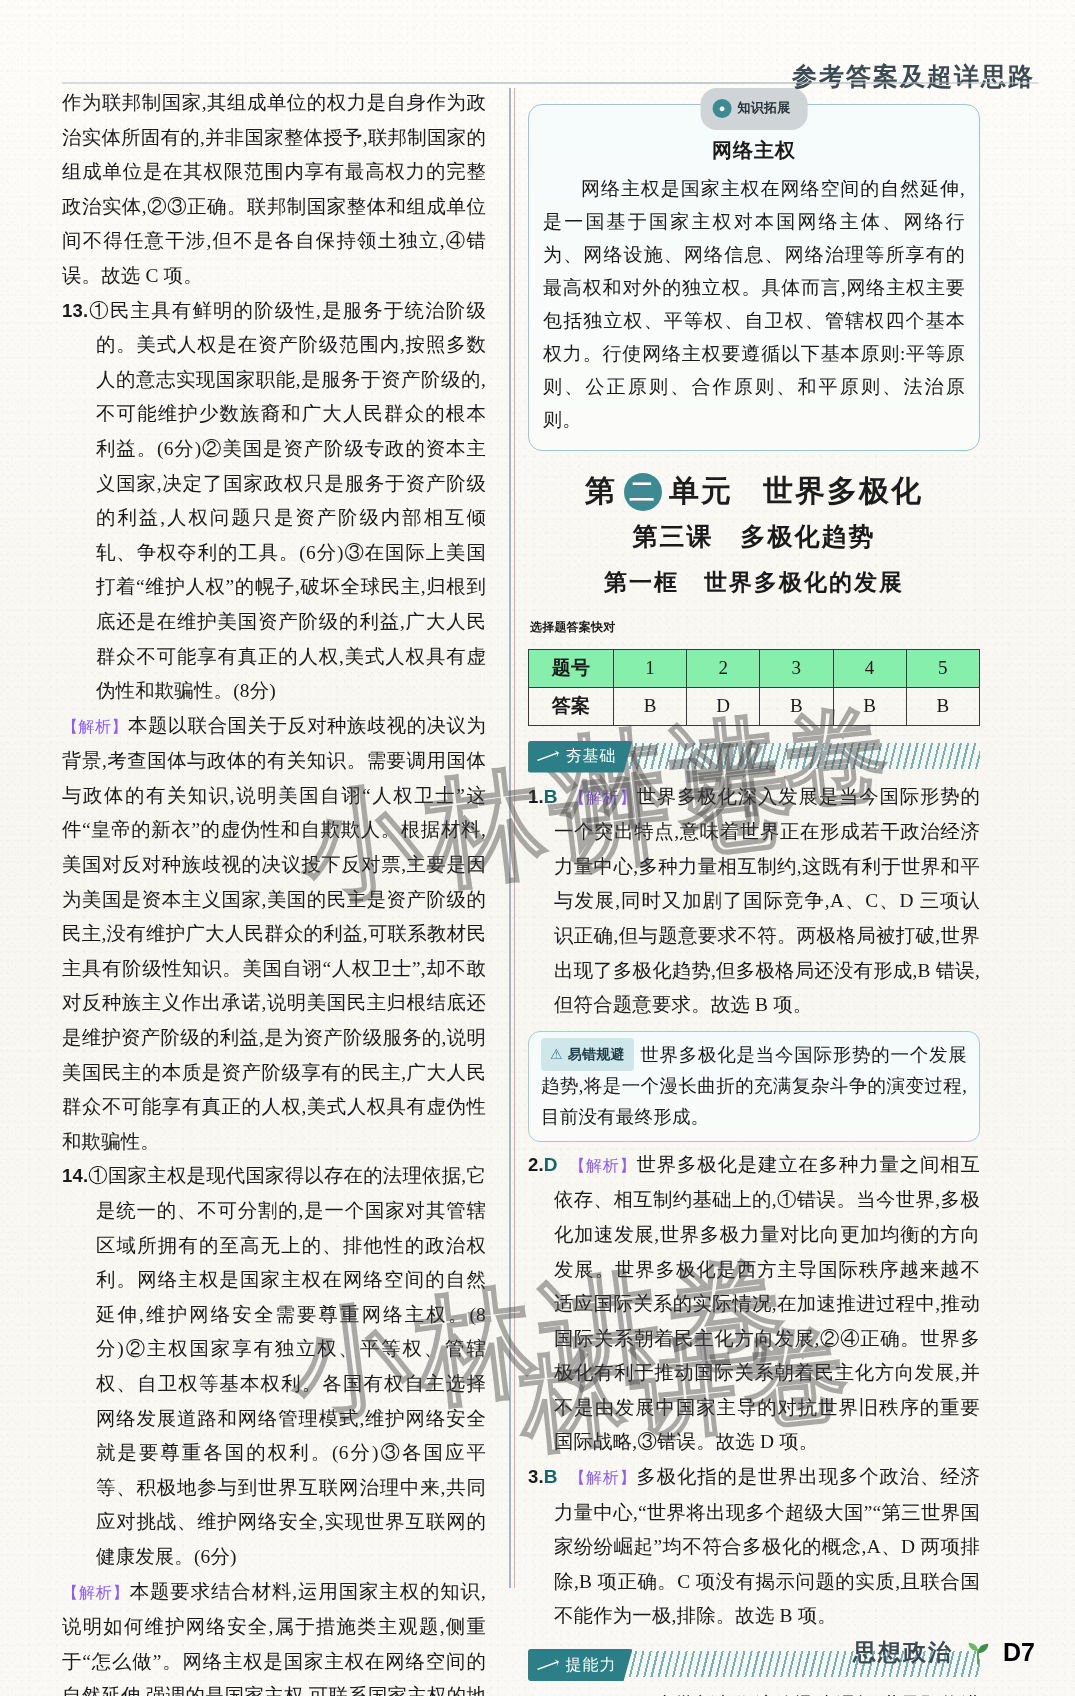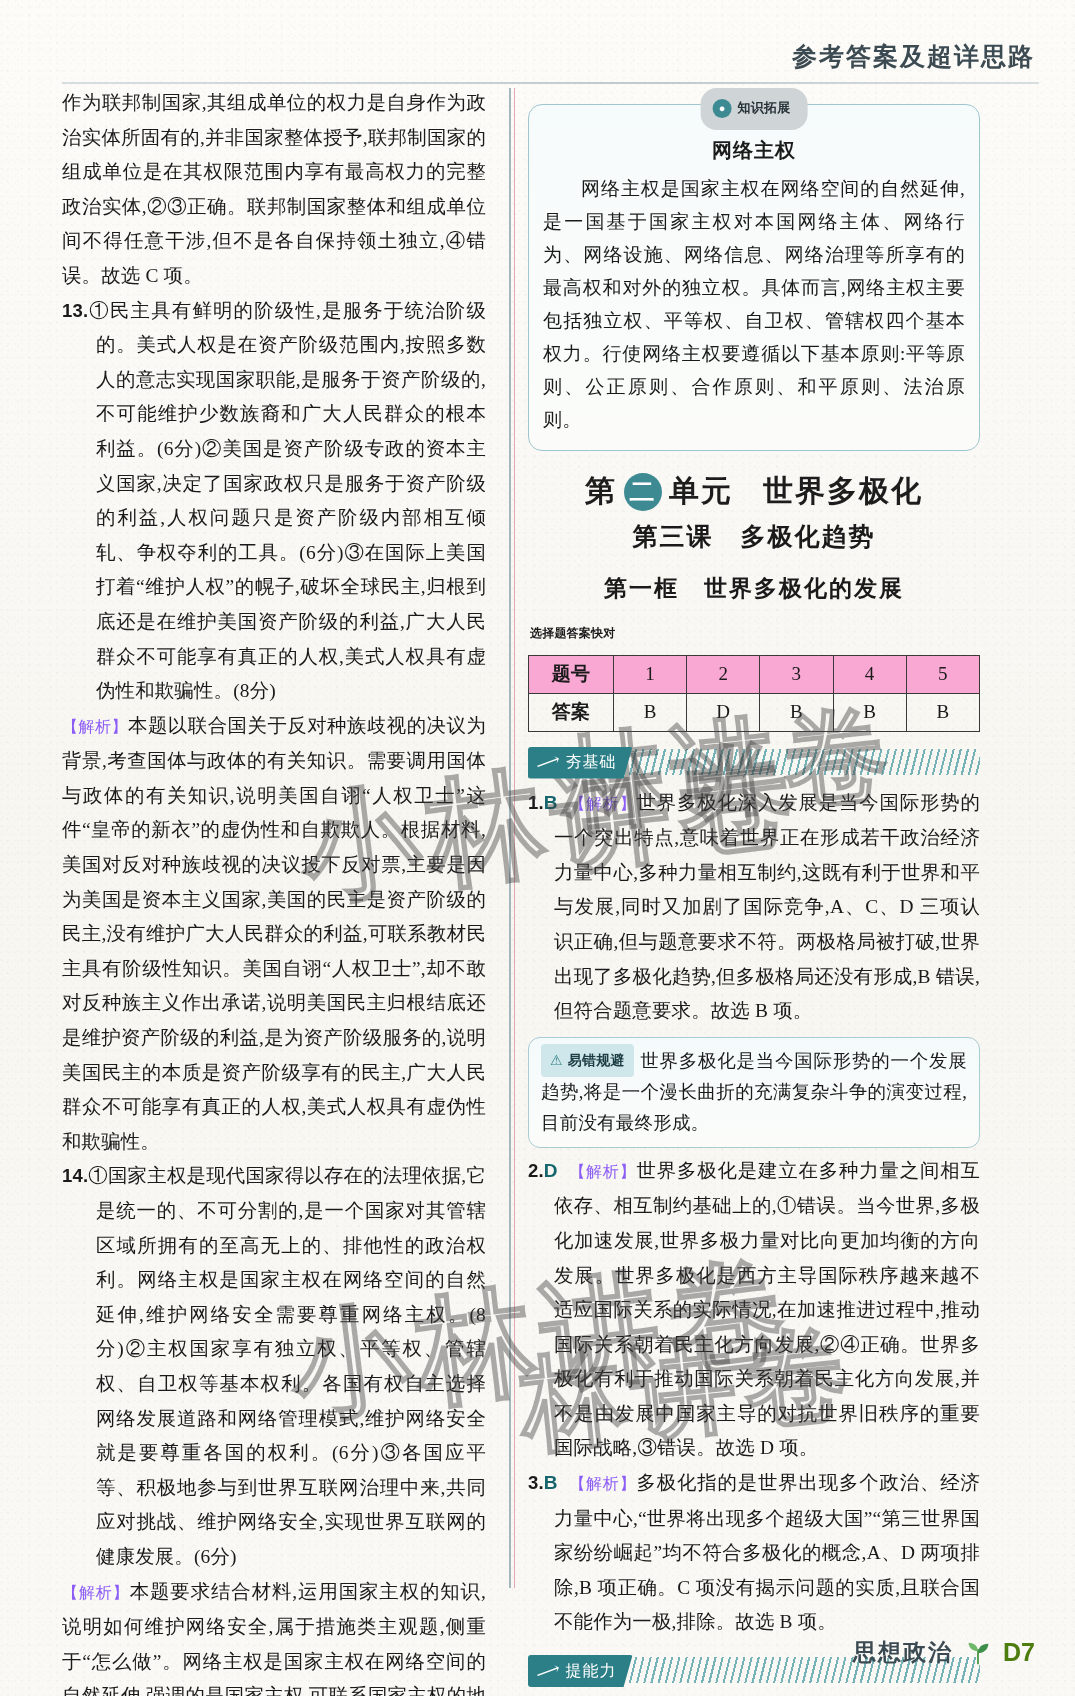--- a/index.html
+++ b/index.html
@@ -21,21 +21,21 @@
       linear-gradient(180deg,#fdfcf9 0%,#f8f6f1 50%,#fbf9f5 100%);
     background-size:7px 7px,11px 11px,9px 9px,100% 100%;
     pointer-events:none;
   }
 
   
   .page-header{
     position:absolute;top:40px;left:0;right:0;height:44px;
   }
   .header-title{
-    position:absolute;right:40px;top:0;
+    position:absolute;right:40px;top:20px;
     font-family:"Liberation Sans","DejaVu Sans",sans-serif;
     font-weight:bold;font-size:25px;letter-spacing:2px;
     color:#3c4a52;
   }
   .header-rule{
     position:absolute;left:62px;right:36px;top:42px;height:2px;
     background:linear-gradient(90deg,#b9c6cc,#8fa3ad 60%,#b9c6cc);
     opacity:.55;
   }
 
@@ -130,41 +130,41 @@
     width:38px;height:38px;border-radius:50%;
     background:#3d8a93;color:#fff;font-size:25px;font-weight:bold;
     margin:0 3px;
   }
   .lesson-line{
     font-family:"Liberation Sans","DejaVu Sans",sans-serif;
     font-weight:bold;font-size:25px;letter-spacing:2px;margin-top:8px;
   }
   .frame-line{
     font-family:"Liberation Sans","DejaVu Sans",sans-serif;
-    font-weight:bold;font-size:23px;letter-spacing:2px;margin-top:18px;
+    font-weight:bold;font-size:23px;letter-spacing:2px;margin-top:12px;
   }
 
   
   .qa-label{
     font-family:"Liberation Sans","DejaVu Sans",sans-serif;
     font-weight:bold;font-size:12px;margin:10px 0 5px 2px;
   }
   table.qa{
     border-collapse:collapse;width:100%;
     table-layout:fixed;
   }
   table.qa td{
     border:1.4px solid #3a3a3a;
     text-align:center;
     height:33px;
     font-size:19px;
     font-family:"Liberation Serif","DejaVu Serif",serif;
   }
   table.qa tr.head td{
-    background:#f9a8d4;
+    background:#86efac;
   }
   table.qa td.rowhdr{
     font-family:"Liberation Sans","DejaVu Sans",sans-serif;
     font-weight:bold;font-size:19px;width:82px;
   }
 
   
   .banner{
     position:relative;height:34px;margin:14px 0 6px 0;
     display:flex;align-items:center;
@@ -219,21 +219,21 @@
   .footer{
     position:absolute;right:40px;bottom:28px;
     display:flex;align-items:center;gap:10px;
   }
   .footer .subject{
     font-family:"Liberation Sans","DejaVu Sans",sans-serif;
     font-weight:bold;font-size:23px;color:#3b4a52;letter-spacing:2px;
   }
   .footer .pageno{
     font-family:"Liberation Sans","DejaVu Sans",sans-serif;
-    font-weight:bold;font-size:25px;color:#4d7c0f;
+    font-weight:bold;font-size:25px;color:#000000;
   }
   .sprout{display:inline-block;width:30px;height:30px;}
 
   
   .watermark{
     position:absolute;
     pointer-events:none;
     font-family:"Liberation Sans","DejaVu Sans",sans-serif;
     font-weight:bold;
     color:transparent;

